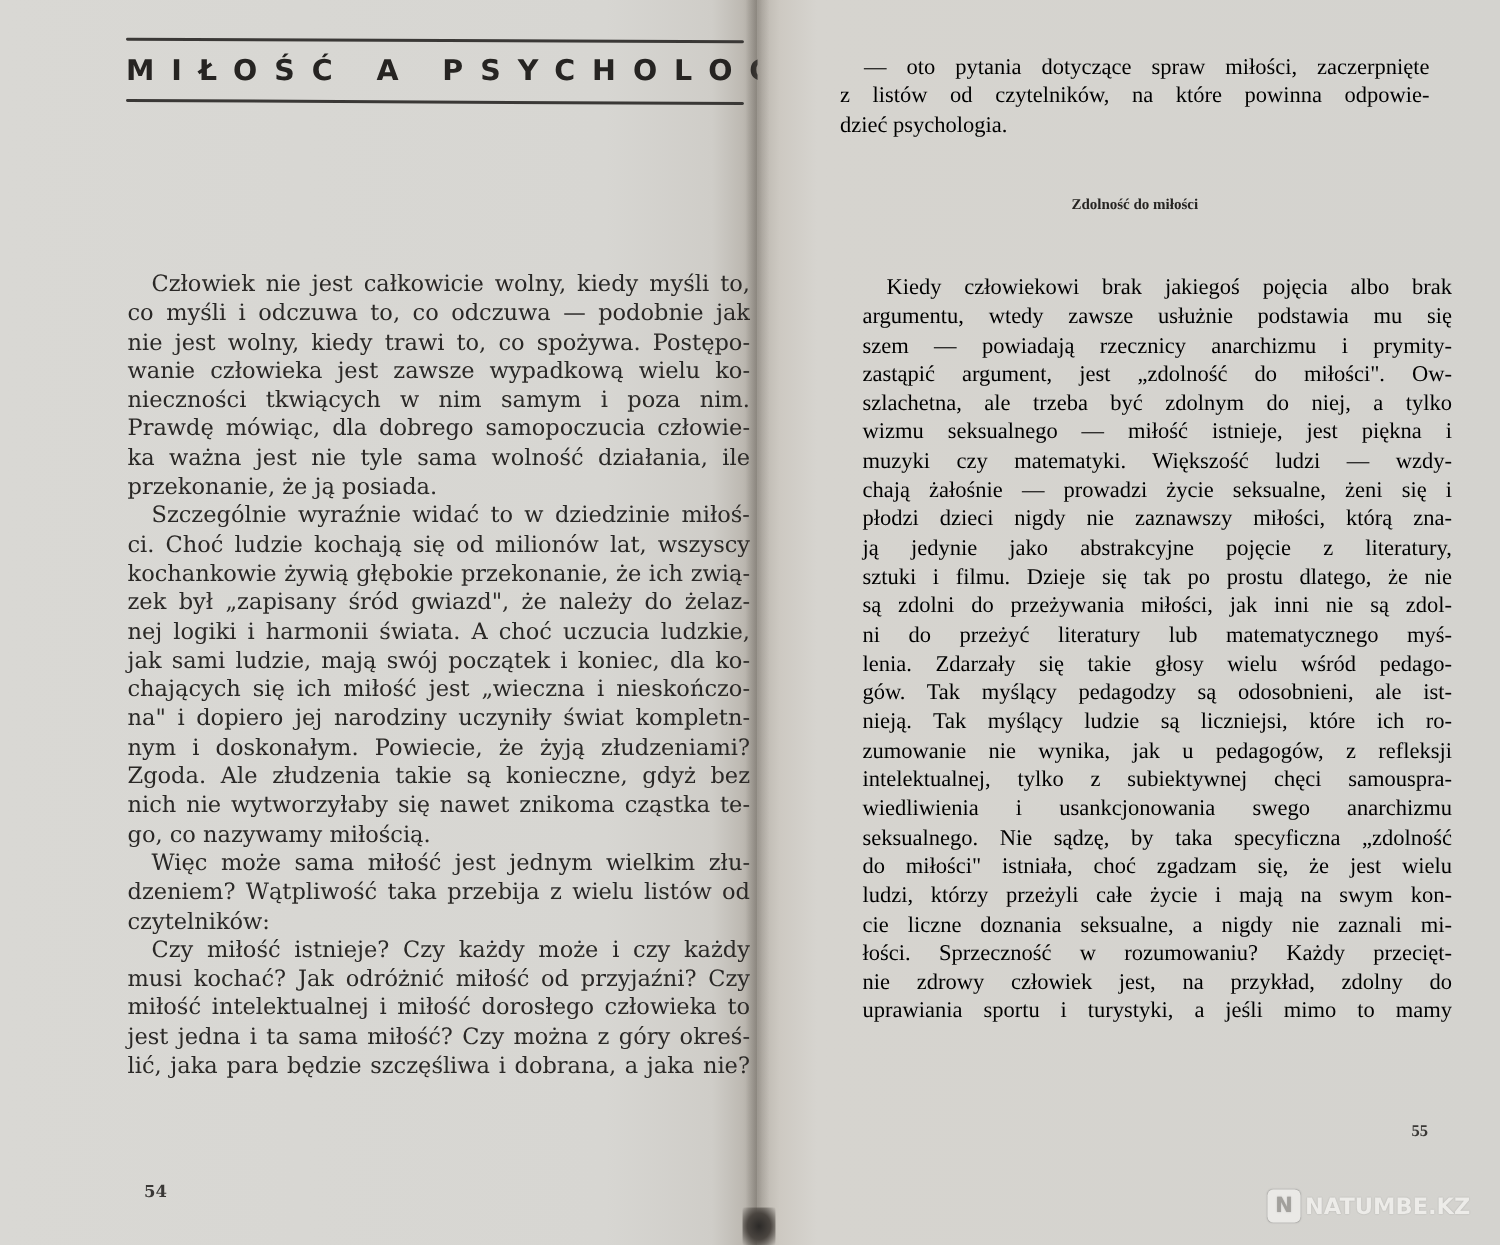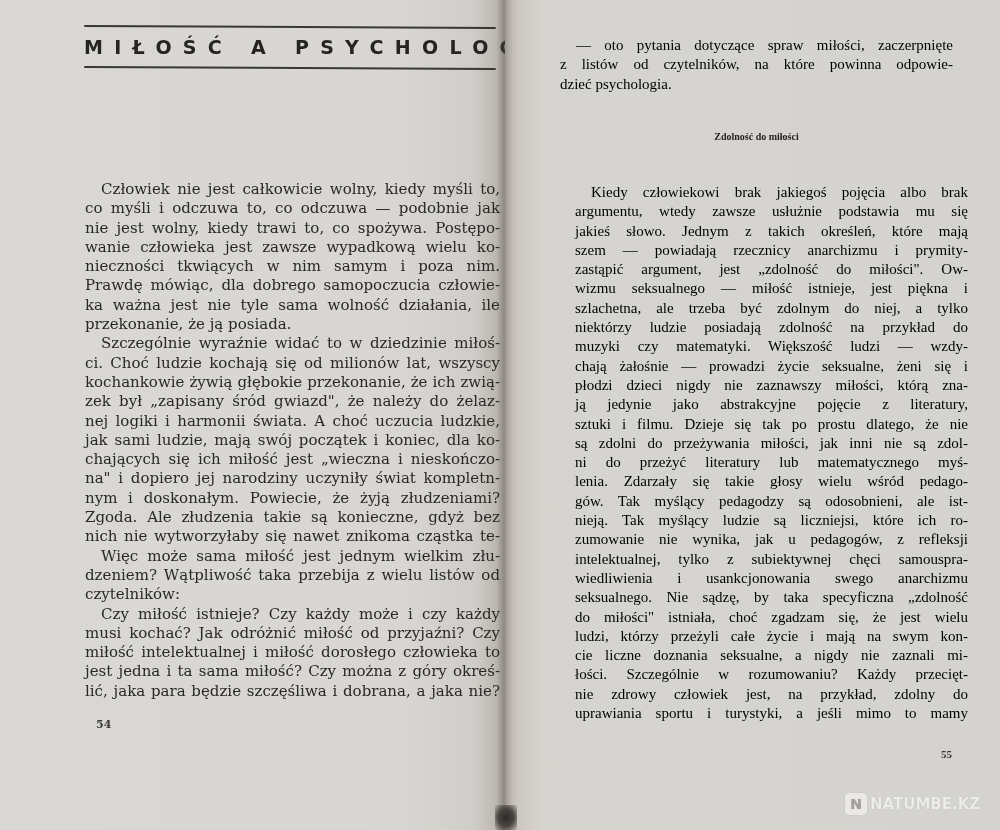--- a/index.html
+++ b/index.html
@@ -56,21 +56,21 @@
     .text-block .line.last { text-align-last: left; }
 
     .section-heading {
       position: absolute; left: 560px; top: 131px; width: 393px;
       text-align: center; font-weight: bold; font-size: 10px; color: #262422;
     }
 
     .page-number {
       position: absolute; font-size: 11px; font-weight: bold; color: #3a3836; padding-left: 13px;
     }
-    .pn-left { left: 83px; top: 718px; }
+    .pn-left { left: 83px; top: 788px; }
     .pn-right { left: 928px; top: 748px; }
 
     .watermark {
       position: absolute; left: 845px; top: 793px;
       display: flex; align-items: center; gap: 3px;
       font-family: "DejaVu Sans", sans-serif; font-weight: bold; font-size: 15px;
       color: #f2f1ee; opacity: 0.85;
       text-shadow: 0 0 1px rgba(120,120,120,0.6);
     }
     .wm-logo {
@@ -106,20 +106,21 @@
         <span class="line">ci. Choć ludzie kochają się od milionów lat, wszyscy</span>
         <span class="line">kochankowie żywią głębokie przekonanie, że ich zwią-</span>
         <span class="line">zek był „zapisany śród gwiazd", że należy do żelaz-</span>
         <span class="line">nej logiki i harmonii świata. A choć uczucia ludzkie,</span>
         <span class="line">jak sami ludzie, mają swój początek i koniec, dla ko-</span>
         <span class="line">chających się ich miłość jest „wieczna i nieskończo-</span>
         <span class="line">na" i dopiero jej narodziny uczyniły świat kompletn-</span>
         <span class="line">nym i doskonałym.  Powiecie, że żyją złudzeniami?</span>
         <span class="line">Zgoda. Ale złudzenia takie  są konieczne,  gdyż bez</span>
         <span class="line">nich nie wytworzyłaby się nawet znikoma cząstka te-</span>
+        <span class="line last">go, co nazywamy miłością.</span>
         <span class="line indent">Więc może sama miłość jest jednym wielkim złu-</span>
         <span class="line">dzeniem? Wątpliwość taka przebija z wielu listów od</span>
         <span class="line last">czytelników:</span>
         <span class="line indent">Czy miłość istnieje? Czy każdy może i czy każdy</span>
         <span class="line">musi kochać? Jak odróżnić miłość od przyjaźni? Czy</span>
         <span class="line">miłość intelektualnej i miłość dorosłego człowieka to</span>
         <span class="line">jest jedna i ta sama miłość? Czy można z góry okreś-</span>
         <span class="line">lić, jaka para będzie szczęśliwa i dobrana, a jaka nie?</span>
       </div>
 
@@ -132,44 +133,42 @@
       <span class="line indent">— oto pytania dotyczące spraw miłości, zaczerpnięte</span>
       <span class="line">z listów od czytelników, na które powinna odpowie-</span>
       <span class="line last">dzieć psychologia.</span>
     </div>
 
   <div class="section-heading">Zdolność do miłości</div>
 
   <div class="text-block right-text-main" id="right-body">
       <span class="line indent">Kiedy człowiekowi brak jakiegoś pojęcia albo brak</span>
       <span class="line">argumentu, wtedy zawsze usłużnie podstawia mu się</span>
-      <span class="line">jakieś słowo. Jednym z takich określeń, które mają</span>
       <span class="line">szem — powiadają rzecznicy anarchizmu i prymity-</span>
       <span class="line">zastąpić  argument,  jest  „zdolność  do  miłości". Ow-</span>
+      <span class="line">szlachetna, ale trzeba być zdolnym do niej, a tylko</span>
       <span class="line">wizmu seksualnego — miłość istnieje, jest piękna i</span>
-      <span class="line">szlachetna, ale trzeba być zdolnym do niej, a tylko</span>
-      <span class="line">niektórzy ludzie posiadają zdolność na przykład do</span>
       <span class="line">muzyki czy matematyki. Większość ludzi — wzdy-</span>
       <span class="line">chają żałośnie — prowadzi życie seksualne, żeni się i</span>
       <span class="line">płodzi dzieci nigdy nie zaznawszy miłości, którą zna-</span>
       <span class="line">ją jedynie jako abstrakcyjne pojęcie z literatury,</span>
       <span class="line">sztuki i filmu. Dzieje się tak po prostu dlatego, że nie</span>
       <span class="line">są zdolni do przeżywania miłości, jak inni nie są zdol-</span>
       <span class="line">ni do przeżyć literatury lub matematycznego myś-</span>
       <span class="line">lenia. Zdarzały się takie głosy wielu wśród pedago-</span>
       <span class="line">gów. Tak myślący pedagodzy są odosobnieni, ale ist-</span>
       <span class="line">nieją. Tak myślący ludzie są liczniejsi, które ich ro-</span>
       <span class="line">zumowanie nie wynika, jak u pedagogów, z refleksji</span>
       <span class="line">intelektualnej, tylko z subiektywnej chęci samouspra-</span>
       <span class="line">wiedliwienia  i  usankcjonowania  swego  anarchizmu</span>
       <span class="line">seksualnego. Nie sądzę, by taka specyficzna „zdolność</span>
       <span class="line">do miłości" istniała, choć zgadzam się, że jest wielu</span>
       <span class="line">ludzi, którzy przeżyli całe życie i mają na swym kon-</span>
       <span class="line">cie liczne doznania seksualne, a nigdy nie zaznali mi-</span>
-      <span class="line">łości. Szczególnie  w  rozumowaniu?  Każdy  przecięt-</span>
+      <span class="line">łości. Sprzeczność  w  rozumowaniu?  Każdy  przecięt-</span>
       <span class="line">nie  zdrowy  człowiek  jest,  na  przykład,  zdolny  do</span>
       <span class="line">uprawiania sportu i turystyki, a jeśli mimo to mamy</span>
     </div>
 
   <div class="page-number pn-right">55</div>
 
   <div class="gutter-shadow"></div>
   <div class="gutter-bottom"></div>
 
   <div class="watermark">

